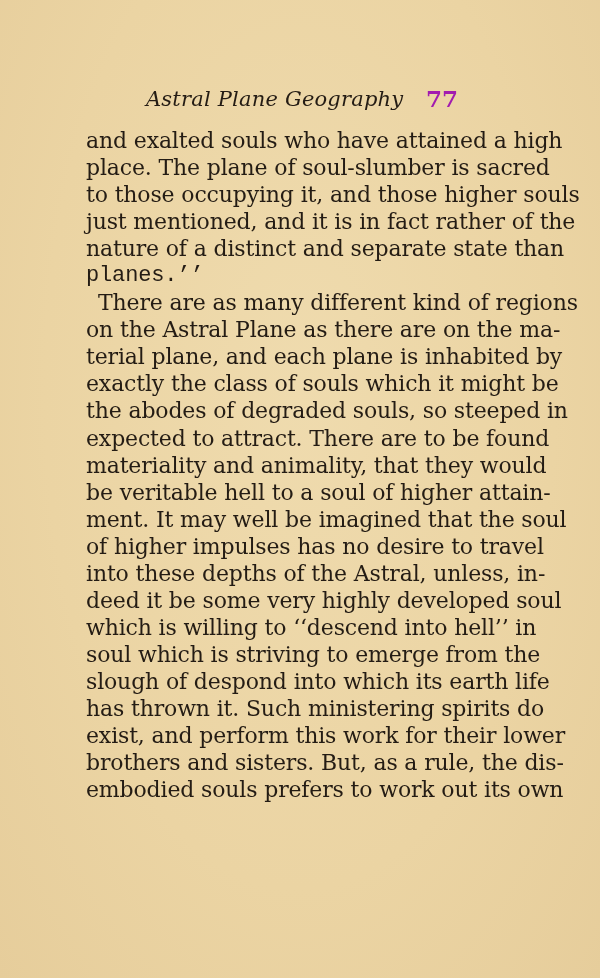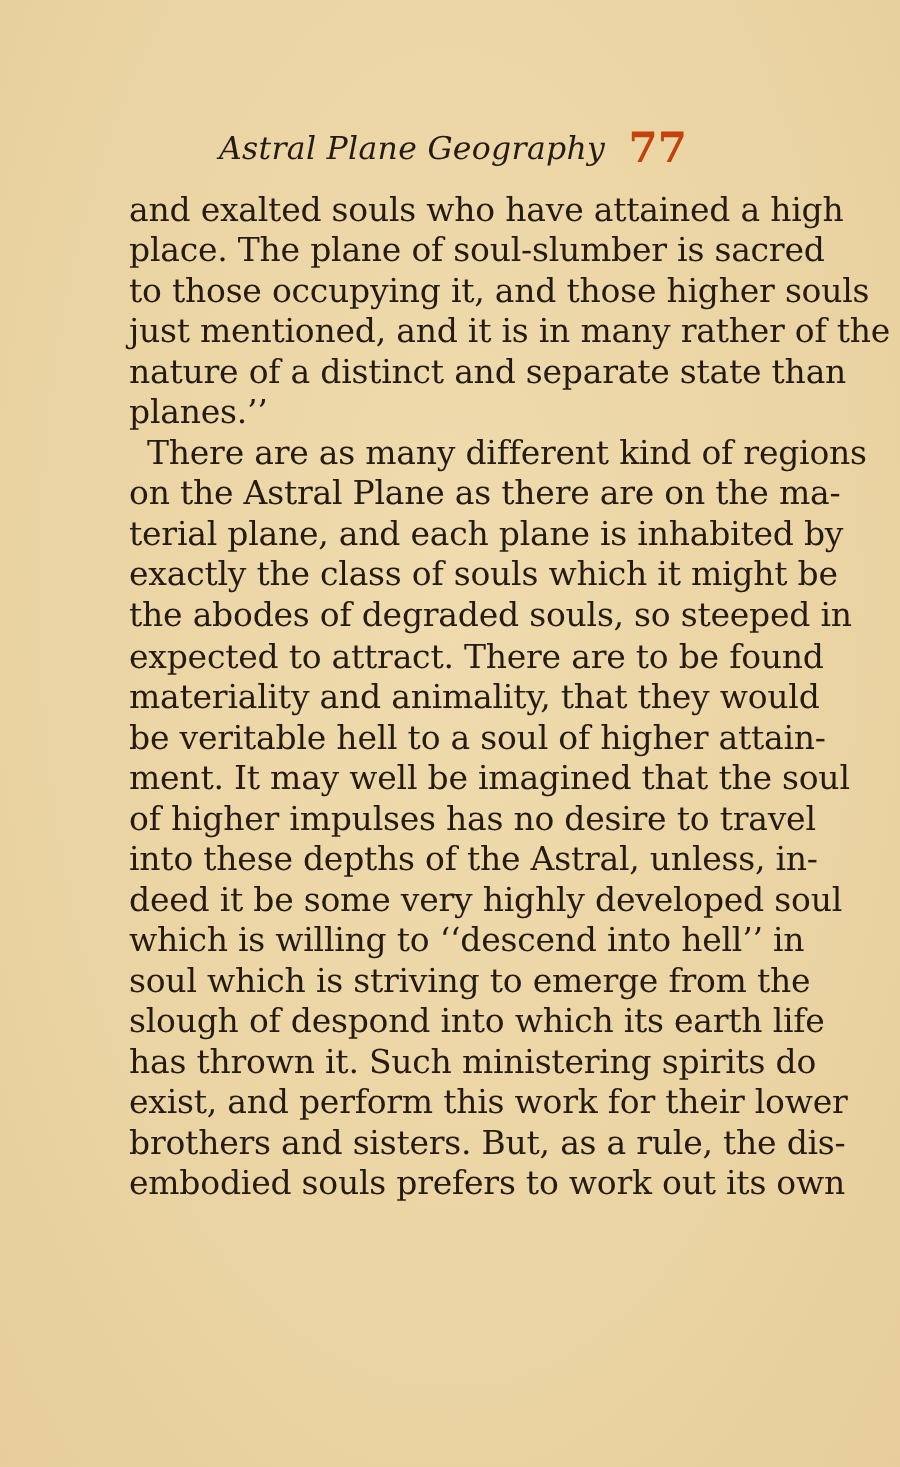--- a/index.html
+++ b/index.html
@@ -38,63 +38,64 @@
       font-style: italic;
       font-size: 21px;
       letter-spacing: 0.2px;
       line-height: 28px;
       color: #241c14;
     }
     .page-number {
       position: absolute;
       right: 0;
       top: 0;
-      font-size: 28px;
+      font-size: 23px;
       line-height: 28px;
       font-weight: bold;
-      color: #c2410c;
+      color: #a21caf;
     }
     .body-text {
       position: absolute;
       top: 127px;
       left: 86px;
       width: 398px;
     }
     .line {
       display: block;
       height: 27.05px;
       line-height: 27.05px;
       font-size: 22px;
       white-space: nowrap;
       text-align: justify;
       text-align-last: justify;
       color: #241c14;
       letter-spacing: -0.15px;
     }
     .line.last {
       text-align-last: left;
+      font-family: Liberation Mono, monospace;
     }
     .line.indent {
       padding-left: 12px;
     }
   </style>
 </head>
 <body>
 
 <div class="page">
   <div class="running-head">
     <span class="running-title">Astral Plane Geography</span>
     <span class="page-number">77</span>
   </div>
 
   <div class="body-text">
     <span class="line">and exalted souls who have attained a high</span>
     <span class="line">place.  The plane of soul-slumber is sacred</span>
     <span class="line">to those occupying it, and those higher souls</span>
-    <span class="line">just mentioned, and it is in many rather of the</span>
+    <span class="line">just mentioned, and it is in fact rather of the</span>
     <span class="line">nature of a distinct and separate state than</span>
     <span class="line last">planes.’’</span>
     <span class="line indent">There are as many different kind of regions</span>
     <span class="line">on the Astral Plane as there are on the ma-</span>
     <span class="line">terial plane, and each plane is inhabited by</span>
     <span class="line">exactly the class of souls which it might be</span>
     <span class="line">the abodes of degraded souls, so steeped in</span>
     <span class="line">expected to attract.  There are to be found</span>
     <span class="line">materiality and animality, that they would</span>
     <span class="line">be veritable hell to a soul of higher attain-</span>

